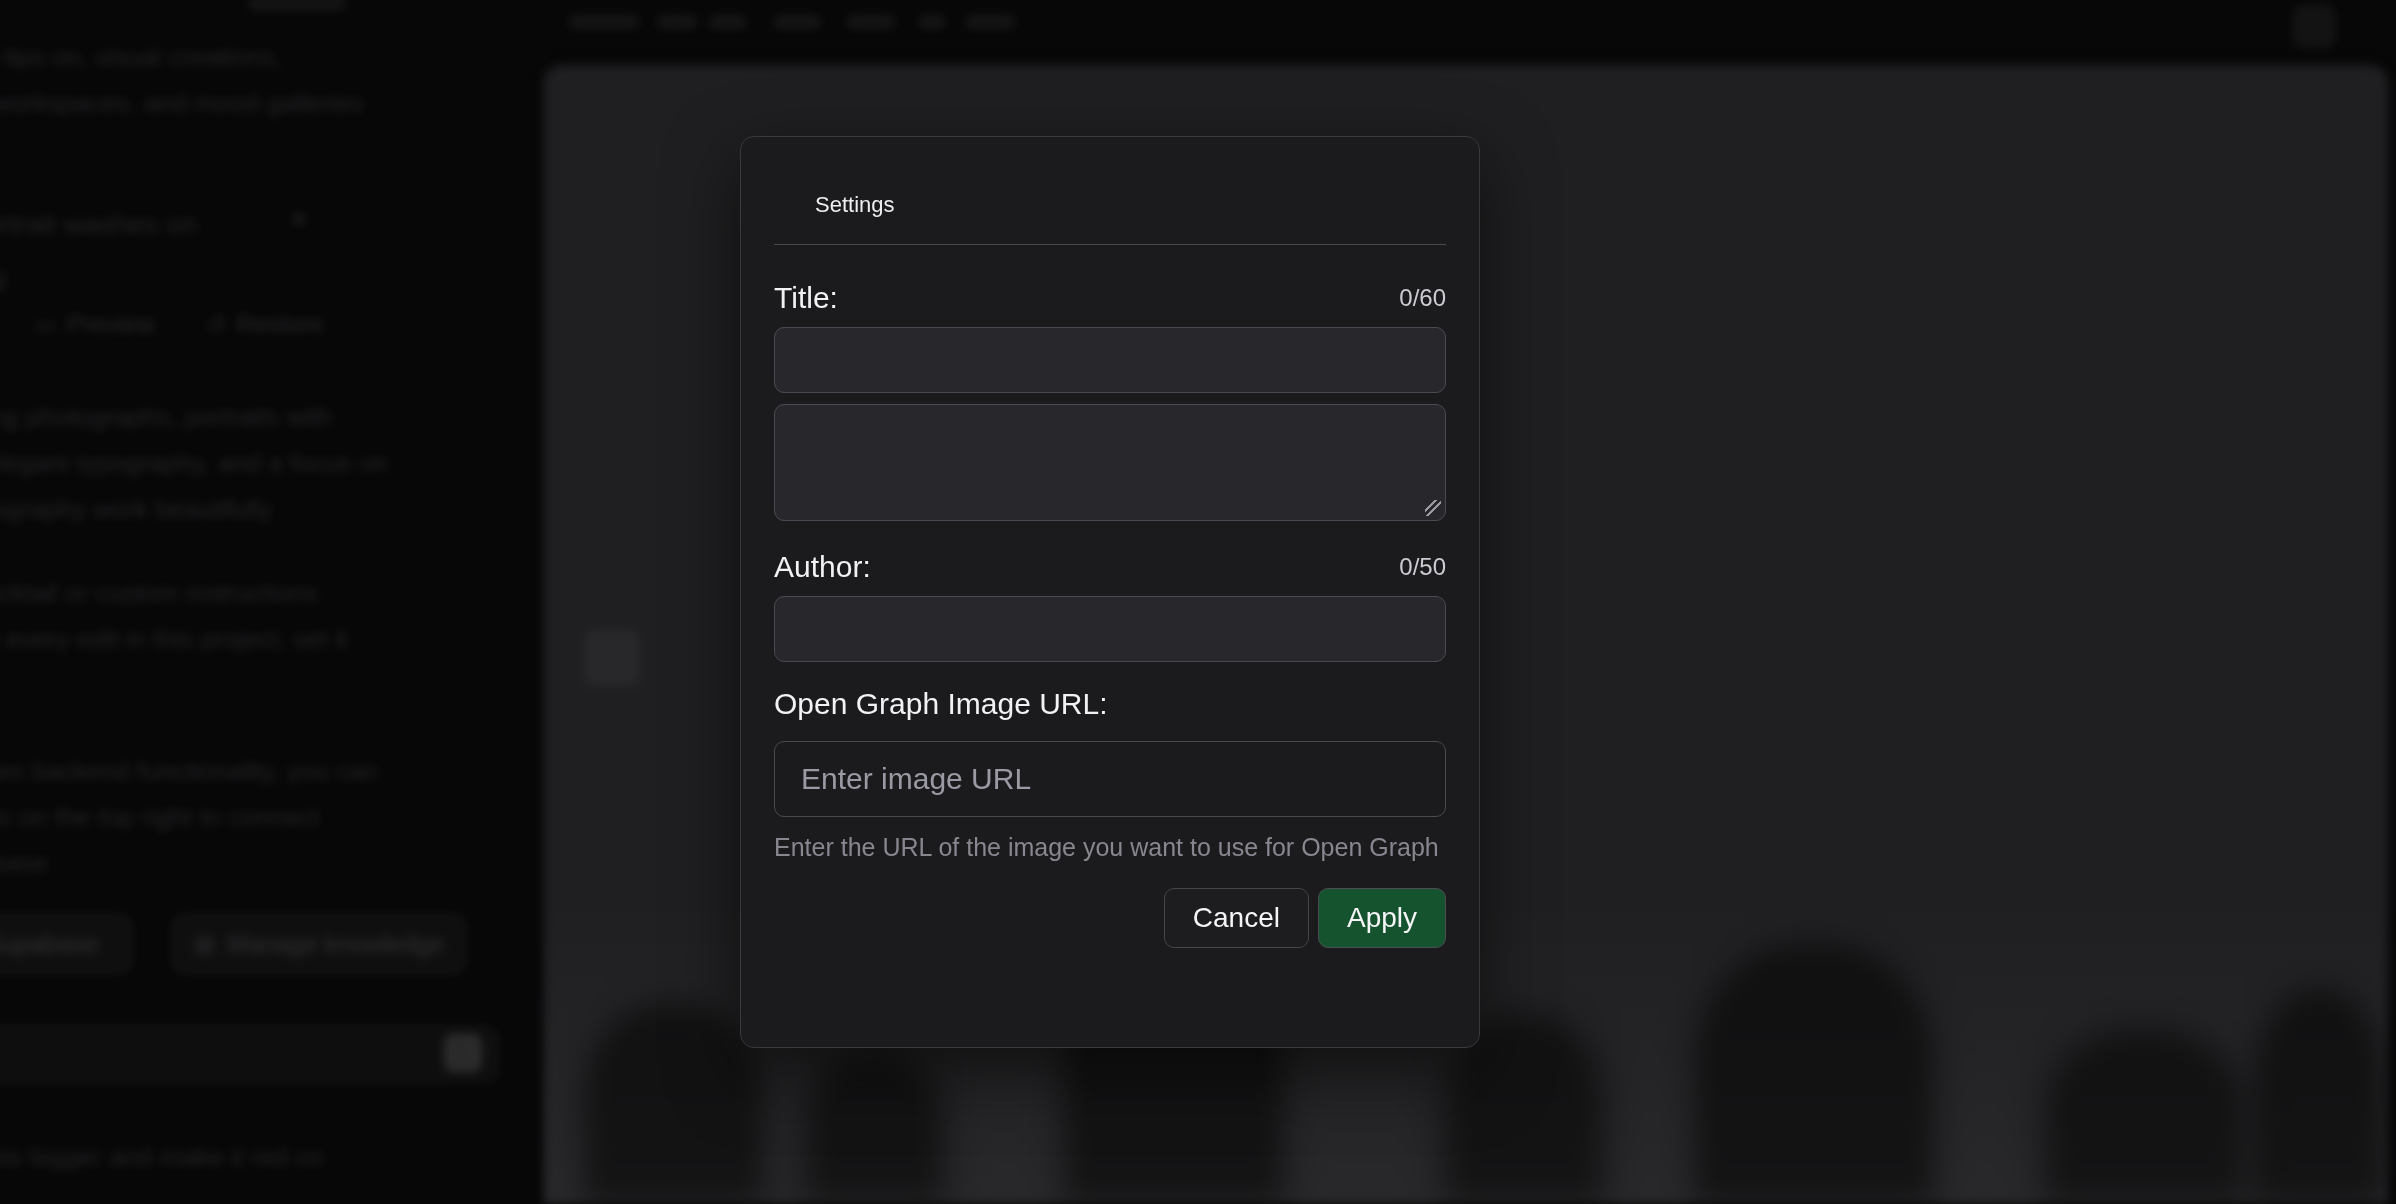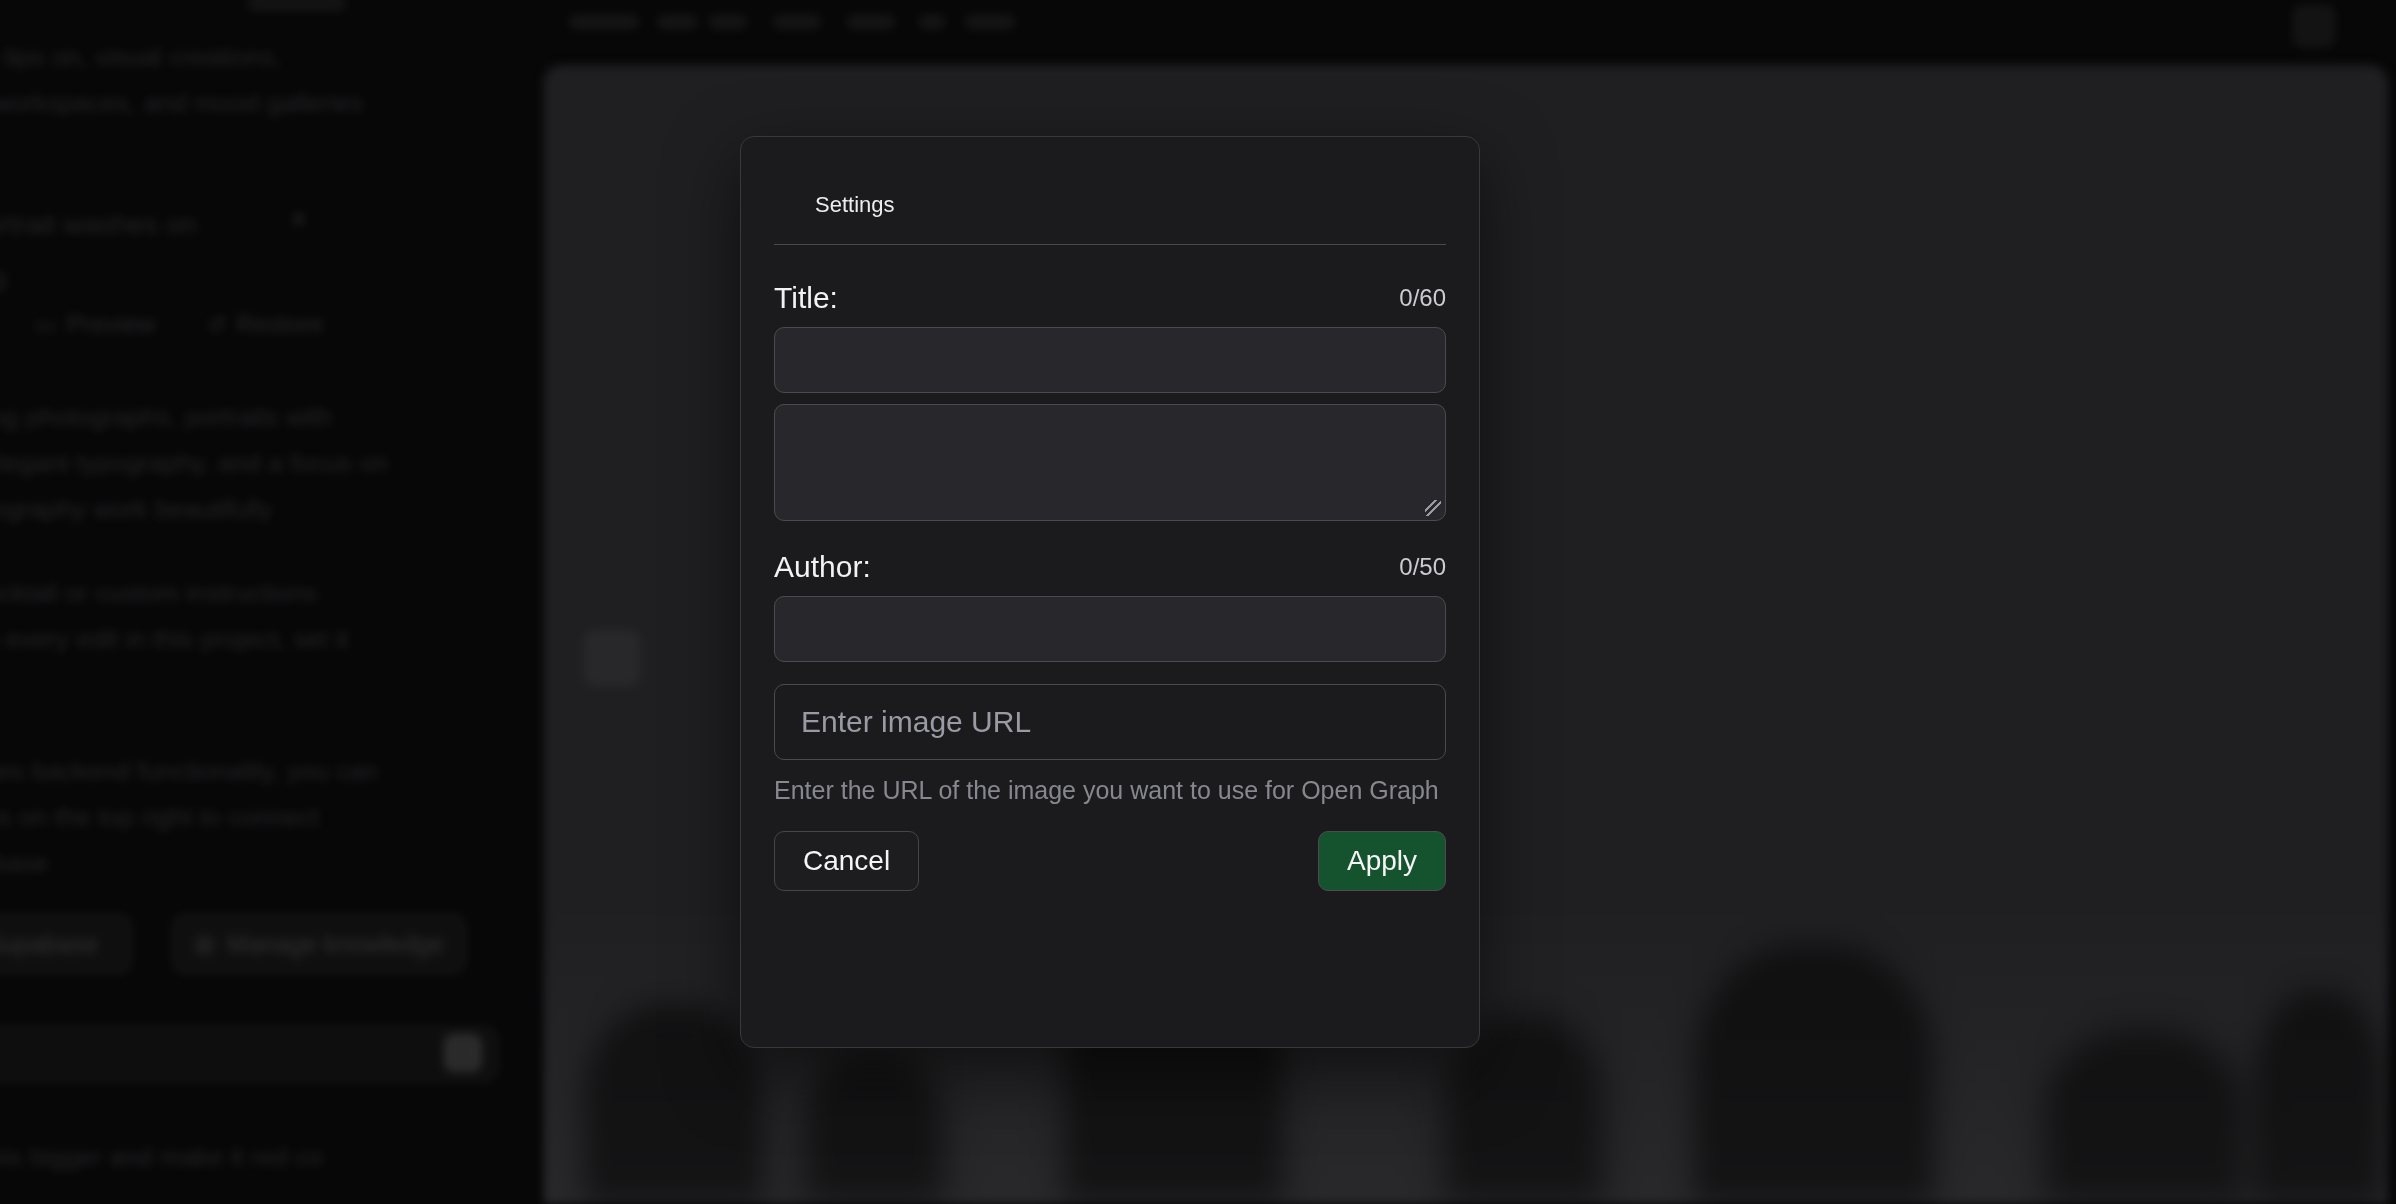--- a/index.html
+++ b/index.html
@@ -70,21 +70,21 @@
   .resize-grip{position:absolute;right:5px;bottom:5px;width:16px;height:16px;
     background:
       linear-gradient(135deg,transparent 0 7px,#9a9aa2 7px 9px,transparent 9px 12px,#9a9aa2 12px 14px,transparent 14px);
   }
   .url-input{display:block;box-sizing:border-box;width:100%;height:76px;
     margin-top:22px;border-radius:10px;border:1px solid #4a4a50;
     background:#1b1b1d;color:#ededf0;font-size:30px;padding:0 26px;
     font-family:"Liberation Sans",sans-serif;outline:none;}
   .url-input::placeholder{color:#9a9aa4;opacity:1;}
   .helper{margin-top:17px;font-size:25px;color:#87878f;line-height:26px;}
-  .btn-row{margin-top:28px;display:flex;justify-content:space-between;gap:29px;}
+  .btn-row{margin-top:28px;display:flex;justify-content:flex-end;gap:9px;}
   .btn{height:60px;border-radius:10px;font-size:28px;color:#f5f5f7;
     font-family:"Liberation Sans",sans-serif;display:flex;align-items:center;
     padding:0 28px;cursor:pointer;box-sizing:border-box;}
   .btn-cancel{background:#1d1d20;border:1px solid #45454b;}
   .btn-apply{background:#14532d;border:1px solid #4c4c52;}
 </style>
 </head>
 <body>
 
 <div id="screen">
@@ -177,20 +177,23 @@
       <textarea class="meta-textarea" style=""></textarea>
       <div class="resize-grip"></div>
     </div>
 
     <div class="field-head mt-row3">
       <span class="label">Author:</span>
       <span class="counter">0/50</span>
     </div>
     <input class="text-input" style="">
 
+    <div class="field-head mt-row4">
+      <span class="label">Open Graph Image URL:</span>
+    </div>
     <input class="url-input" placeholder="Enter image URL" style="">
     <div class="helper">Enter the URL of the image you want to use for Open Graph</div>
 
     <div class="btn-row">
       <div class="btn btn-cancel">Cancel</div>
       <div class="btn btn-apply">Apply</div>
     </div>
   </div>
 
 </div>

